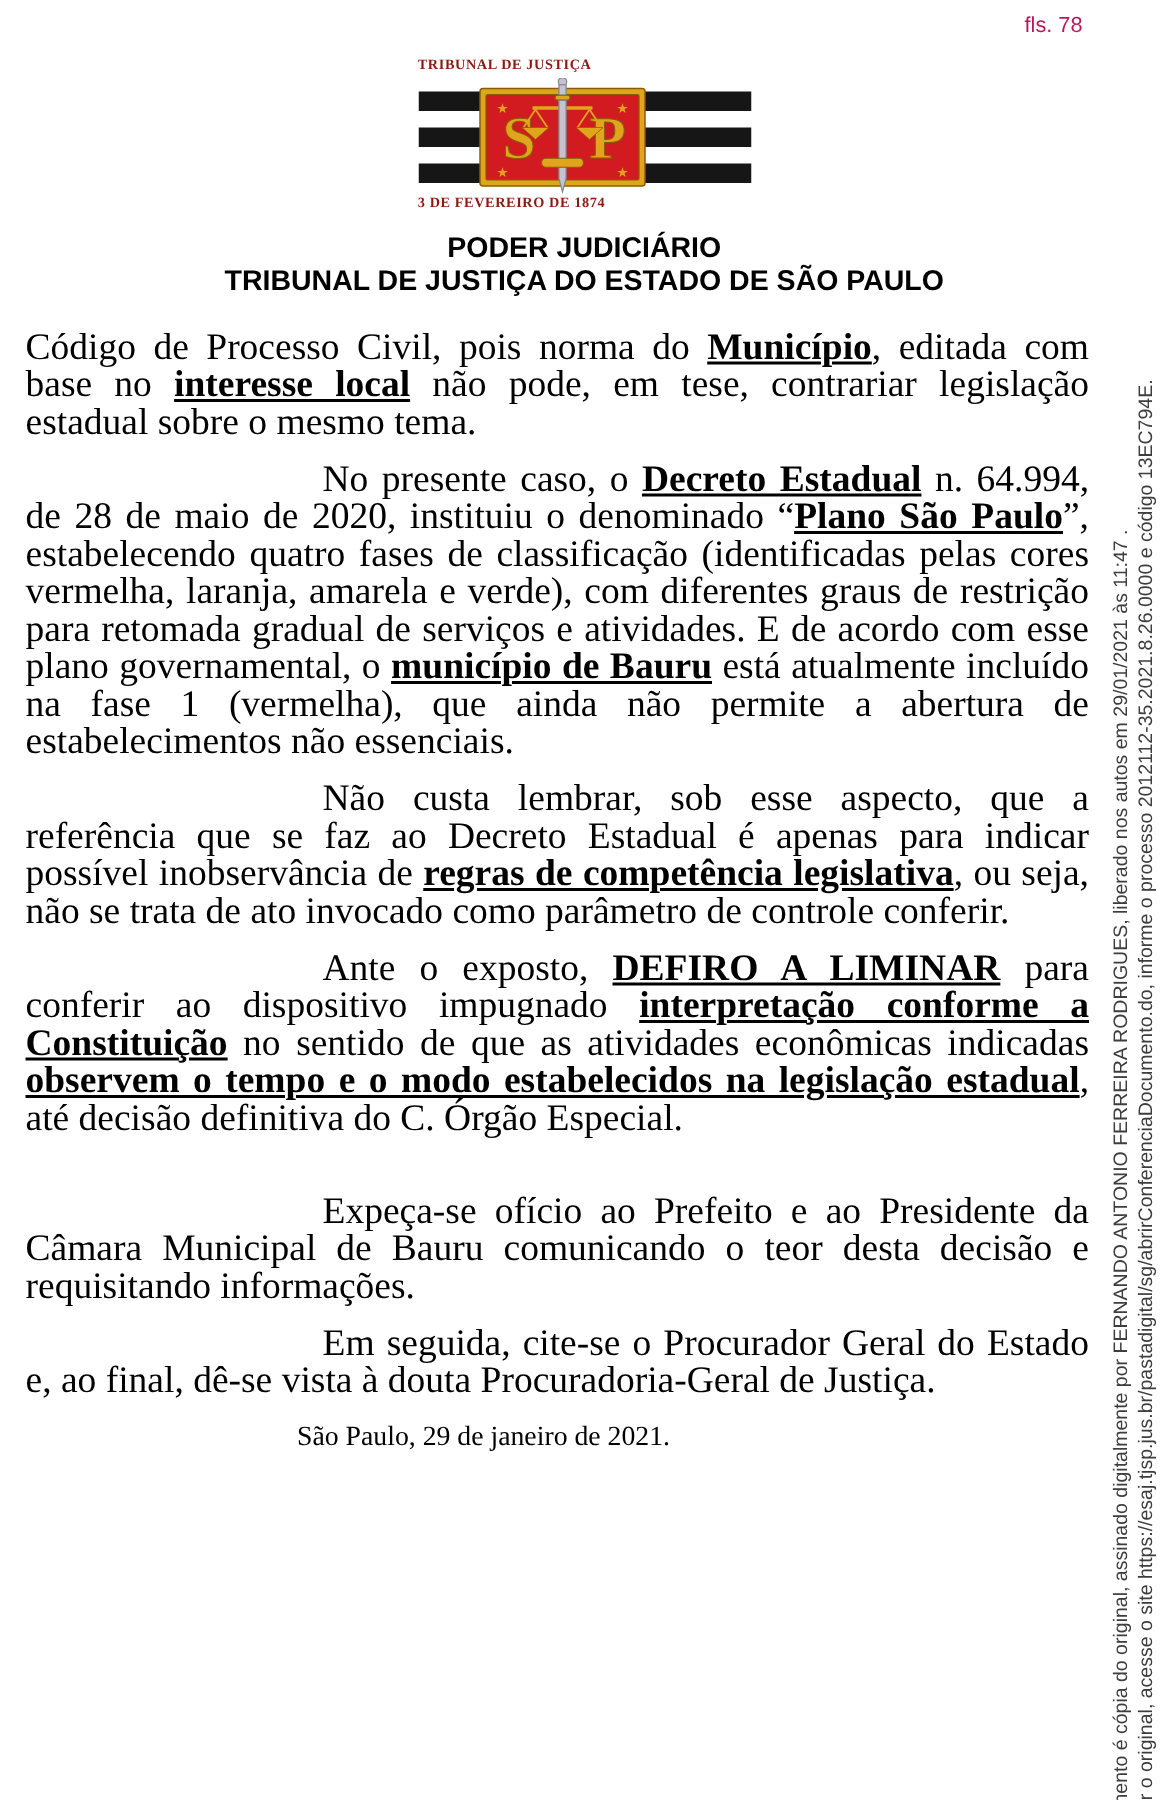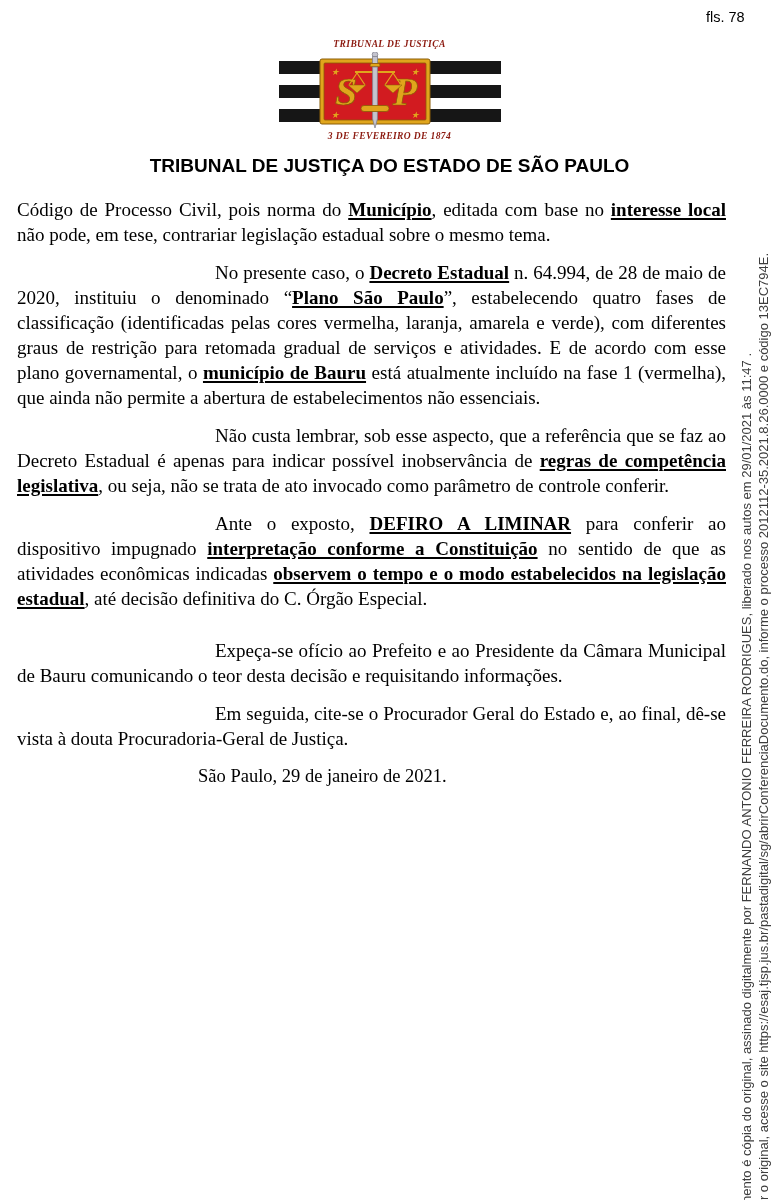--- a/index.html
+++ b/index.html
@@ -6,25 +6,25 @@
     --shield-red:#d21b20; --gold:#e0a51c; --gold-dark:#8a5c06;
     --emblem-text-red:#8c1a10; --stripe-black:#161616; --sword-silver:#c4c4ce;
     --text-black:#000000; --sidebar-gray:#3d3d3d; --page-white:#ffffff;
   }
   html,body{margin:0;padding:0;background:var(--page-white);}
   .page{position:relative;width:779px;height:1200px;background:var(--page-white);
         overflow:hidden;font-family:"Liberation Serif","DejaVu Serif",serif;color:var(--text-black);}
 
   
   .fls{position:absolute;top:9px;left:683px;font-family:"Liberation Sans","DejaVu Sans",sans-serif;
-       font-size:14.5px;color:#000000;margin-left:23px;}
+       font-size:14.5px;color:#be185d;}
 
   
   .header-block{padding-top:40px;text-align:center;}
-  .emblem{display:inline-block;text-align:center;line-height:1;font-style:italic;}
+  .emblem{display:inline-block;text-align:left;line-height:1;}
   .emblem-title,.emblem-date{font-family:"Liberation Serif","DejaVu Serif",serif;font-weight:bold;
        font-size:9.5px;letter-spacing:.4px;color:var(--emblem-text-red);}
   .emblem-title{margin-bottom:2px;}
   .emblem-date{margin-top:2px;}
   .emblem-svg{display:block;margin:0 auto;}
   .st{fill:var(--stripe-black);}
   .shield-outer{fill:var(--gold);stroke:var(--gold-dark);stroke-width:1;}
   .shield-inner{fill:var(--shield-red);stroke:var(--gold-dark);stroke-width:.8;}
   .letter{fill:var(--gold);stroke:var(--gold-dark);stroke-width:.7;
           font-family:"Liberation Serif","DejaVu Serif",serif;font-weight:bold;font-size:40px;text-anchor:middle;}
@@ -35,24 +35,24 @@
   .blade{fill:var(--sword-silver);stroke:#83838f;stroke-width:.8;}
   .hilt{fill:var(--sword-silver);stroke:#83838f;stroke-width:.8;}
   .guard{fill:var(--gold);stroke:var(--gold-dark);stroke-width:.8;}
 
   
   .h-line{font-family:"Liberation Sans","DejaVu Sans",sans-serif;font-weight:bold;
           font-size:19px;line-height:22px;color:#000;}
   .h-wrap{margin-top:12px;}
 
   
-  .doc-body{margin:20px 53px 0 17px;font-size:19px;line-height:25px;text-align:justify;}
+  .doc-body{margin:20px 53px 0 17px;font-size:25px;line-height:25px;text-align:justify;}
   .doc-body p.para{margin:0 0 13px 0;}
   .doc-body p.para.indent{text-indent:198px;}
-  .doc-body p.para.space-before{margin-top:27px;}
+  .doc-body p.para.space-before{margin-top:37px;}
   .b{font-weight:bold;}
   .u{text-decoration:underline;text-decoration-thickness:2px;text-underline-offset:2px;}
 
   .date-line{margin:13px 0 0 198px;font-size:18.5px;line-height:25px;}
   .sig-block{margin:14px 0 0 196px;display:inline-block;text-align:center;
              font-size:18.5px;line-height:25px;}
 
   
   .vtext{position:absolute;white-space:nowrap;transform:rotate(-90deg);transform-origin:0 0;
          font-family:"Liberation Sans","DejaVu Sans",sans-serif;font-size:13px;line-height:15px;
@@ -99,20 +99,21 @@
           <rect class="hilt" x="93.6" y="4.5" width="4.8" height="7"></rect>
           <rect class="guard" x="91" y="11.5" width="10" height="3.2" rx="1.5"></rect>
           <path class="blade" d="M93.6 15 H98.4 V67 L96 76 L93.6 67 Z"></path>
           <rect class="guard" x="82" y="53.5" width="28" height="6" rx="3"></rect>
         </g>
       </svg>
       <div class="emblem-date">3 DE FEVEREIRO DE 1874</div>
     </div>
 
     <div class="h-wrap">
+      <div class="h-line">PODER JUDICIÁRIO</div>
       <div class="h-line">TRIBUNAL DE JUSTIÇA DO ESTADO DE SÃO PAULO</div>
     </div>
   </div>
 
   <div class="doc-body">
       <p class="para"><span>Código de Processo Civil, pois norma do </span><span class="b u">Município</span><span>, editada com base no </span><span class="b u">interesse local</span><span> não pode, em tese, contrariar legislação estadual sobre o mesmo tema.</span></p>
       <p class="para indent"><span>No presente caso, o </span><span class="b u">Decreto Estadual</span><span> n. 64.994, de 28 de maio de 2020, instituiu o denominado “</span><span class="b u">Plano São Paulo</span><span>”, estabelecendo quatro fases de classificação (identificadas pelas cores vermelha, laranja, amarela e verde), com diferentes graus de restrição para retomada gradual de serviços e atividades. E de acordo com esse plano governamental, o </span><span class="b u">município de Bauru</span><span> está atualmente incluído na fase 1 (vermelha), que ainda não permite a abertura de estabelecimentos não essenciais.</span></p>
       <p class="para indent"><span>Não custa lembrar, sob esse aspecto, que a referência que se faz ao Decreto Estadual é apenas para indicar possível inobservância de </span><span class="b u">regras de competência legislativa</span><span>, ou seja, não se trata de ato invocado como parâmetro de controle conferir.</span></p>
       <p class="para indent"><span>Ante o exposto, </span><span class="b u">DEFIRO A LIMINAR</span><span> para conferir ao dispositivo impugnado </span><span class="b u">interpretação conforme a Constituição</span><span> no sentido de que as atividades econômicas indicadas </span><span class="b u">observem o tempo e o modo estabelecidos na legislação estadual</span><span>, até decisão definitiva do C. Órgão Especial.</span></p>
       <p class="para indent space-before"><span>Expeça-se ofício ao Prefeito e ao Presidente da Câmara Municipal de Bauru comunicando o teor desta decisão e requisitando informações.</span></p>

